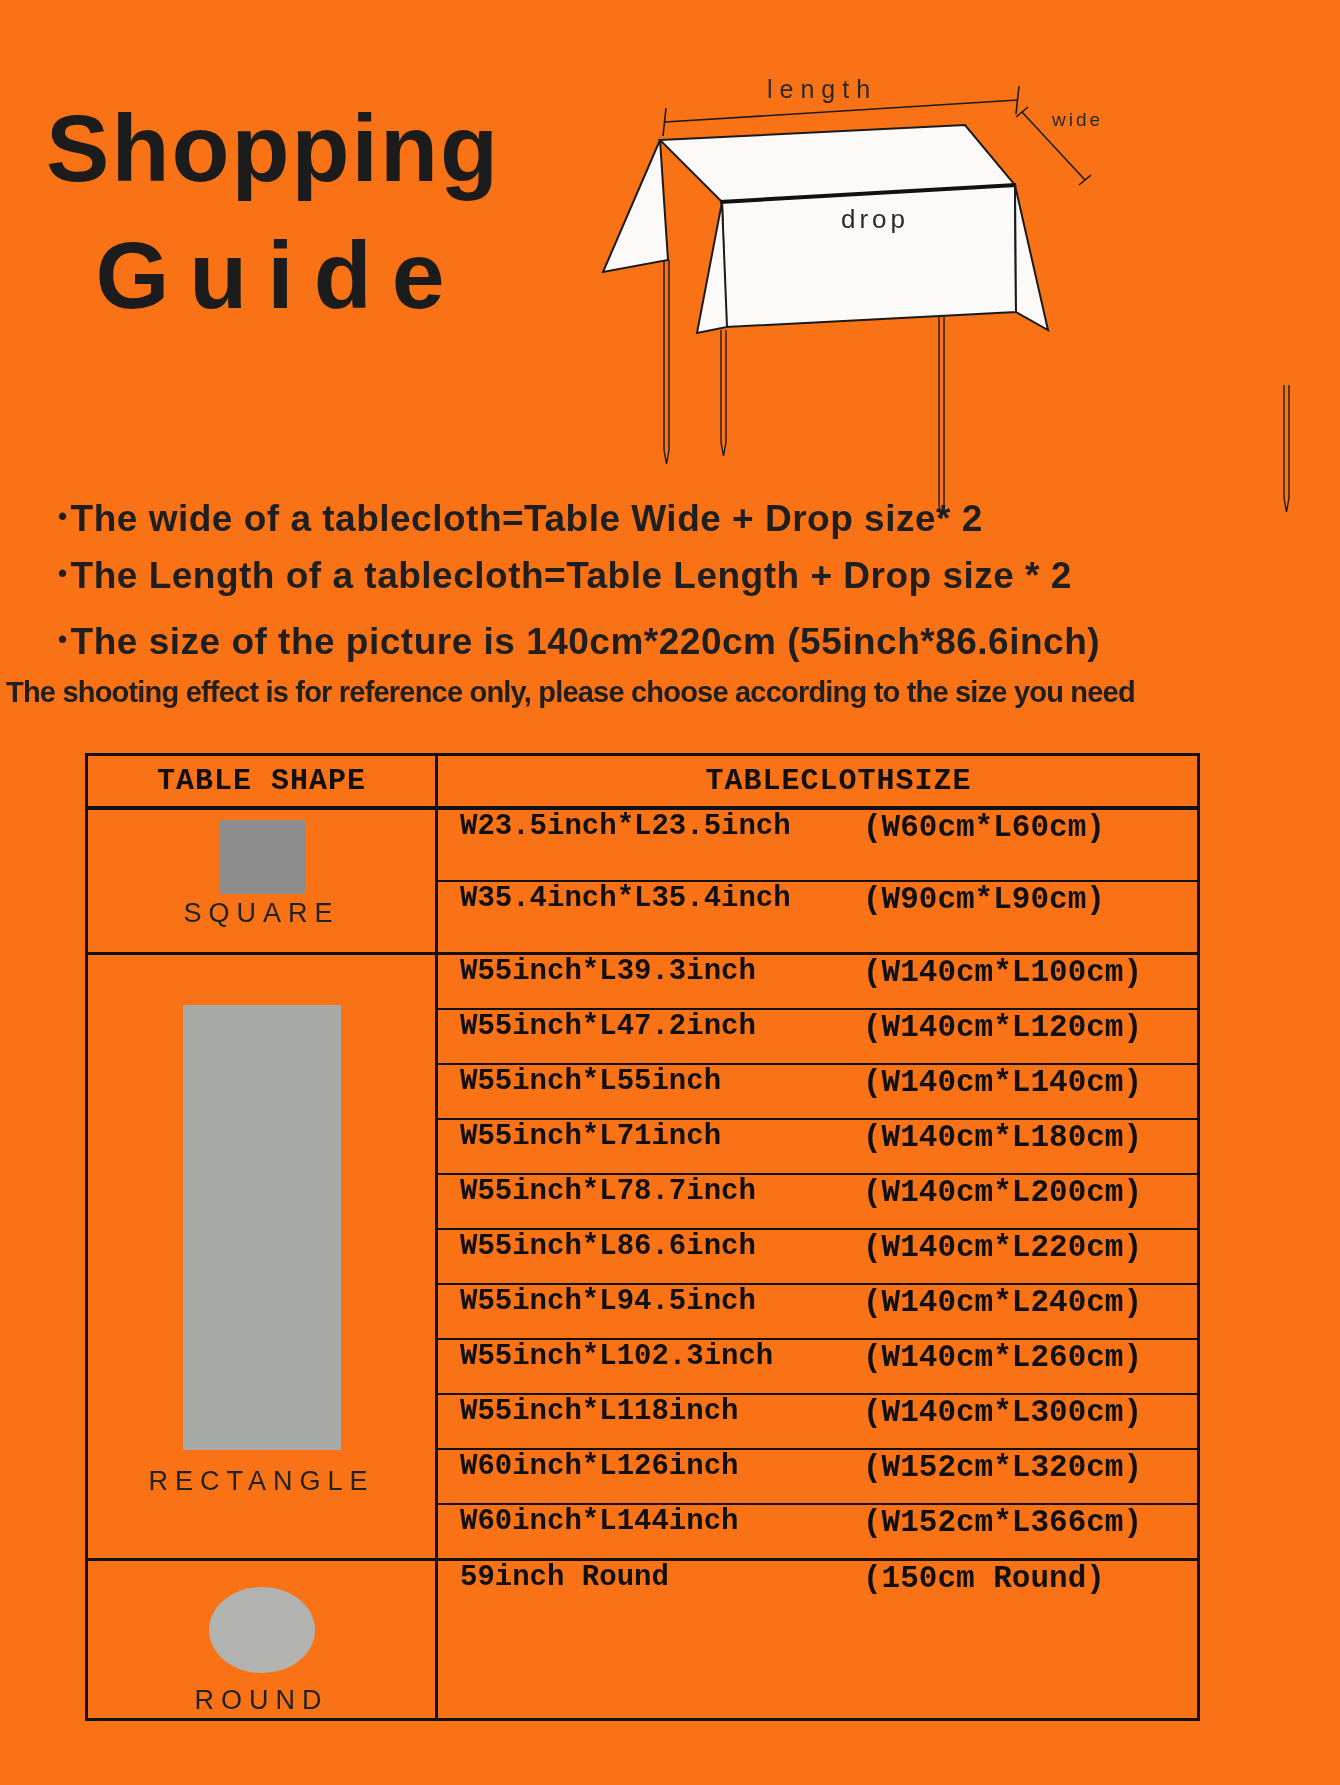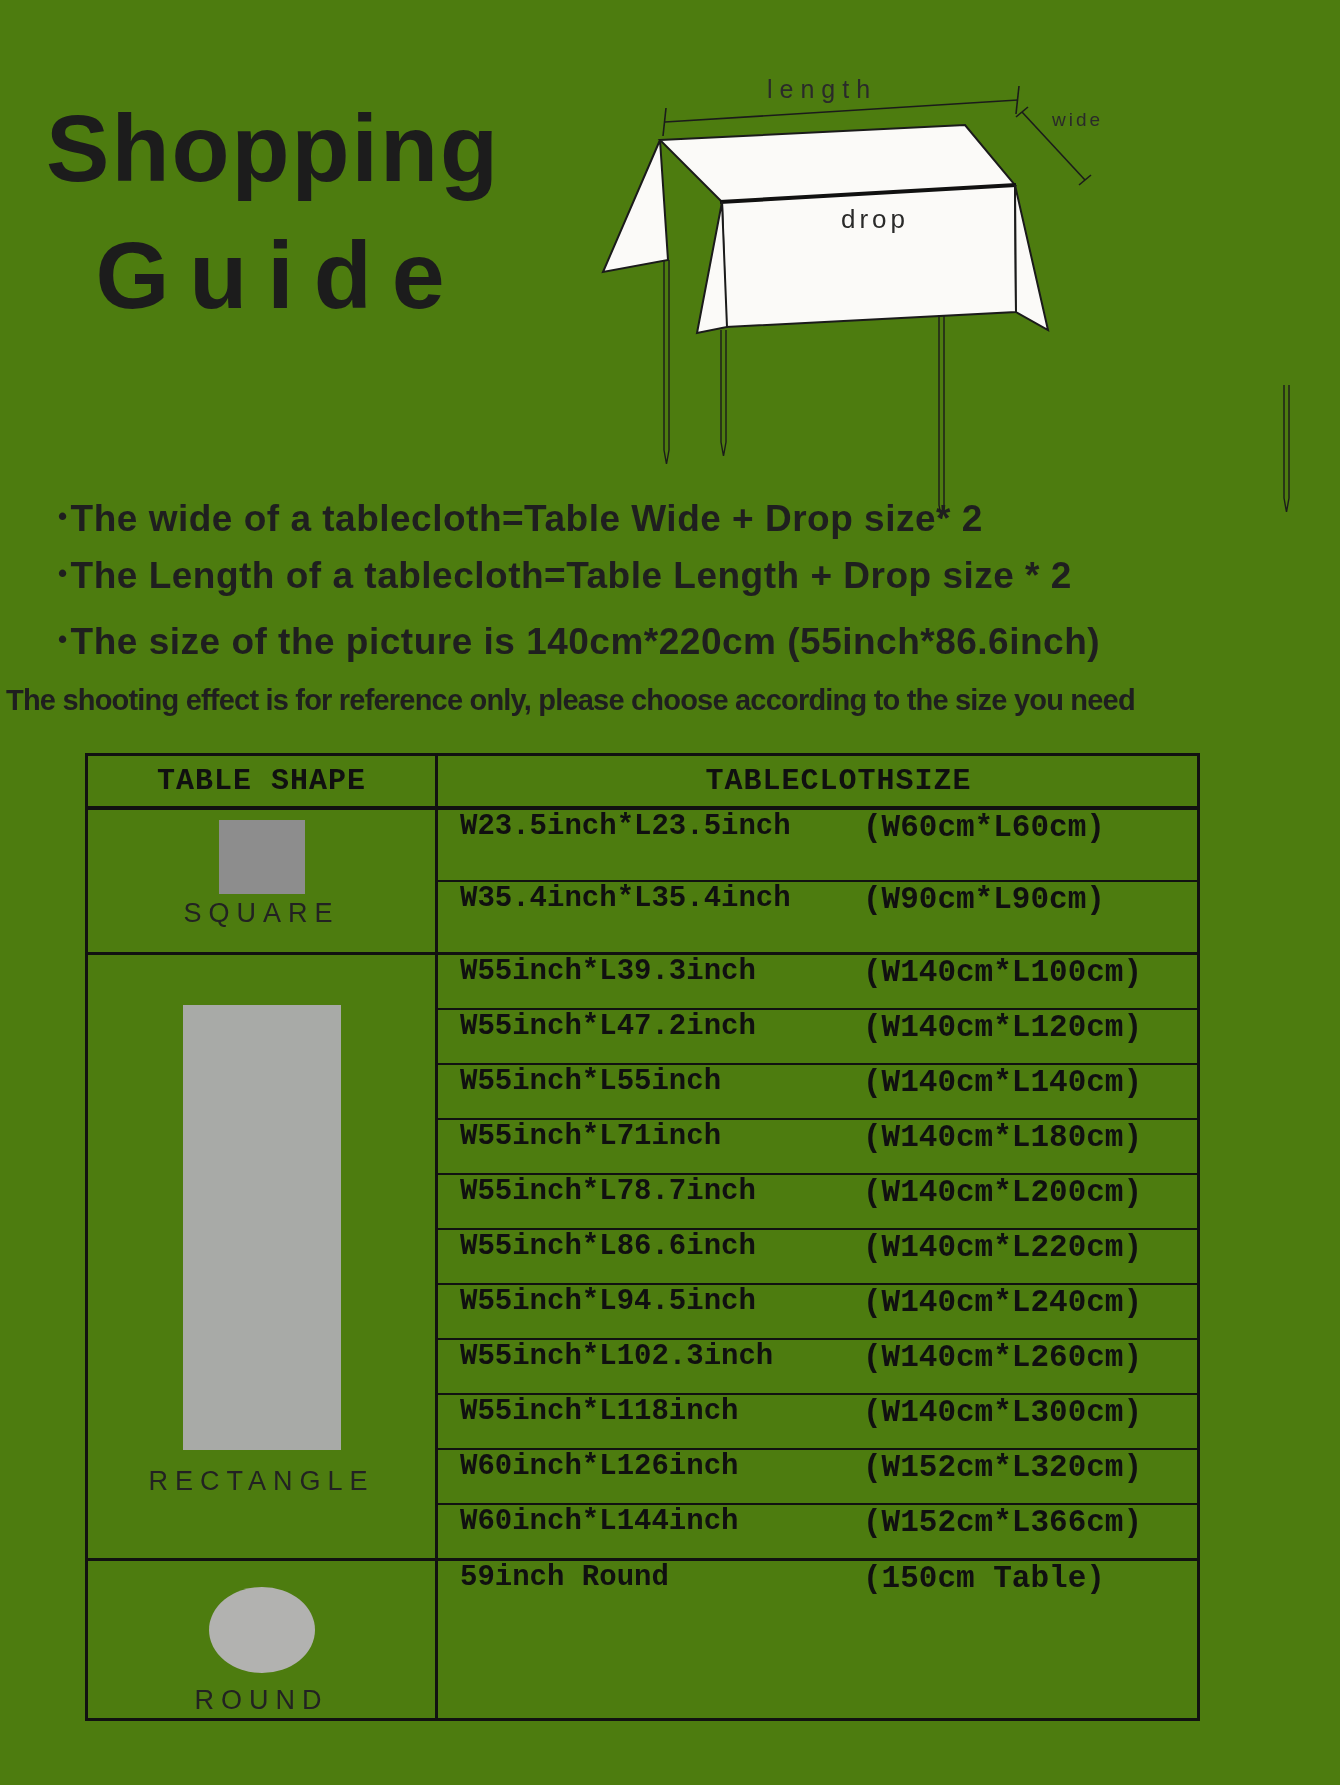--- a/index.html
+++ b/index.html
@@ -1,20 +1,20 @@
 <!DOCTYPE html>
 <html><head>
 <meta charset="utf-8">
 <style>
   html,body { margin:0; padding:0; }
   .page {
     position: relative;
     width: 1340px;
     height: 1785px;
-    background: #4d7c0f;
+    background: #f97316;
     font-family: "Liberation Sans", sans-serif;
     color: #161616;
     overflow: hidden;
   }
 
   
   .title {
     position: absolute;
     left: 38px; top: 96px;
     width: 470px;
@@ -64,21 +64,20 @@
   }
   .footnote {
     position: absolute;
     left: 6px; top: 676px;
     width: 1334px;
     white-space: nowrap;
     font-weight: bold;
     font-size: 29px;
     letter-spacing: -0.8px;
     color: #1f1f1f;
-    margin-top: 8px;
   }
 
   
   .size-table {
     position: absolute;
     left: 85px; top: 753px;
     width: 1115px;
     border: 3px solid #111;
     box-sizing: border-box;
     font-family: "Liberation Mono", monospace;
@@ -271,19 +270,19 @@
     </div>
 
     <div class="tsection">
       <div class="shape-cell">
         <div class="swatch-round"></div>
         <div class="shape-label round-label">ROUND</div>
       </div>
       <div class="rows">
         <div class="size-row row-round">
           <span class="val-inch">59inch Round</span>
-          <span class="val-cm">(150cm Table)</span>
+          <span class="val-cm">(150cm Round)</span>
         </div>
       </div>
     </div>
 
   </div>
 </div>
 
 </body></html>

